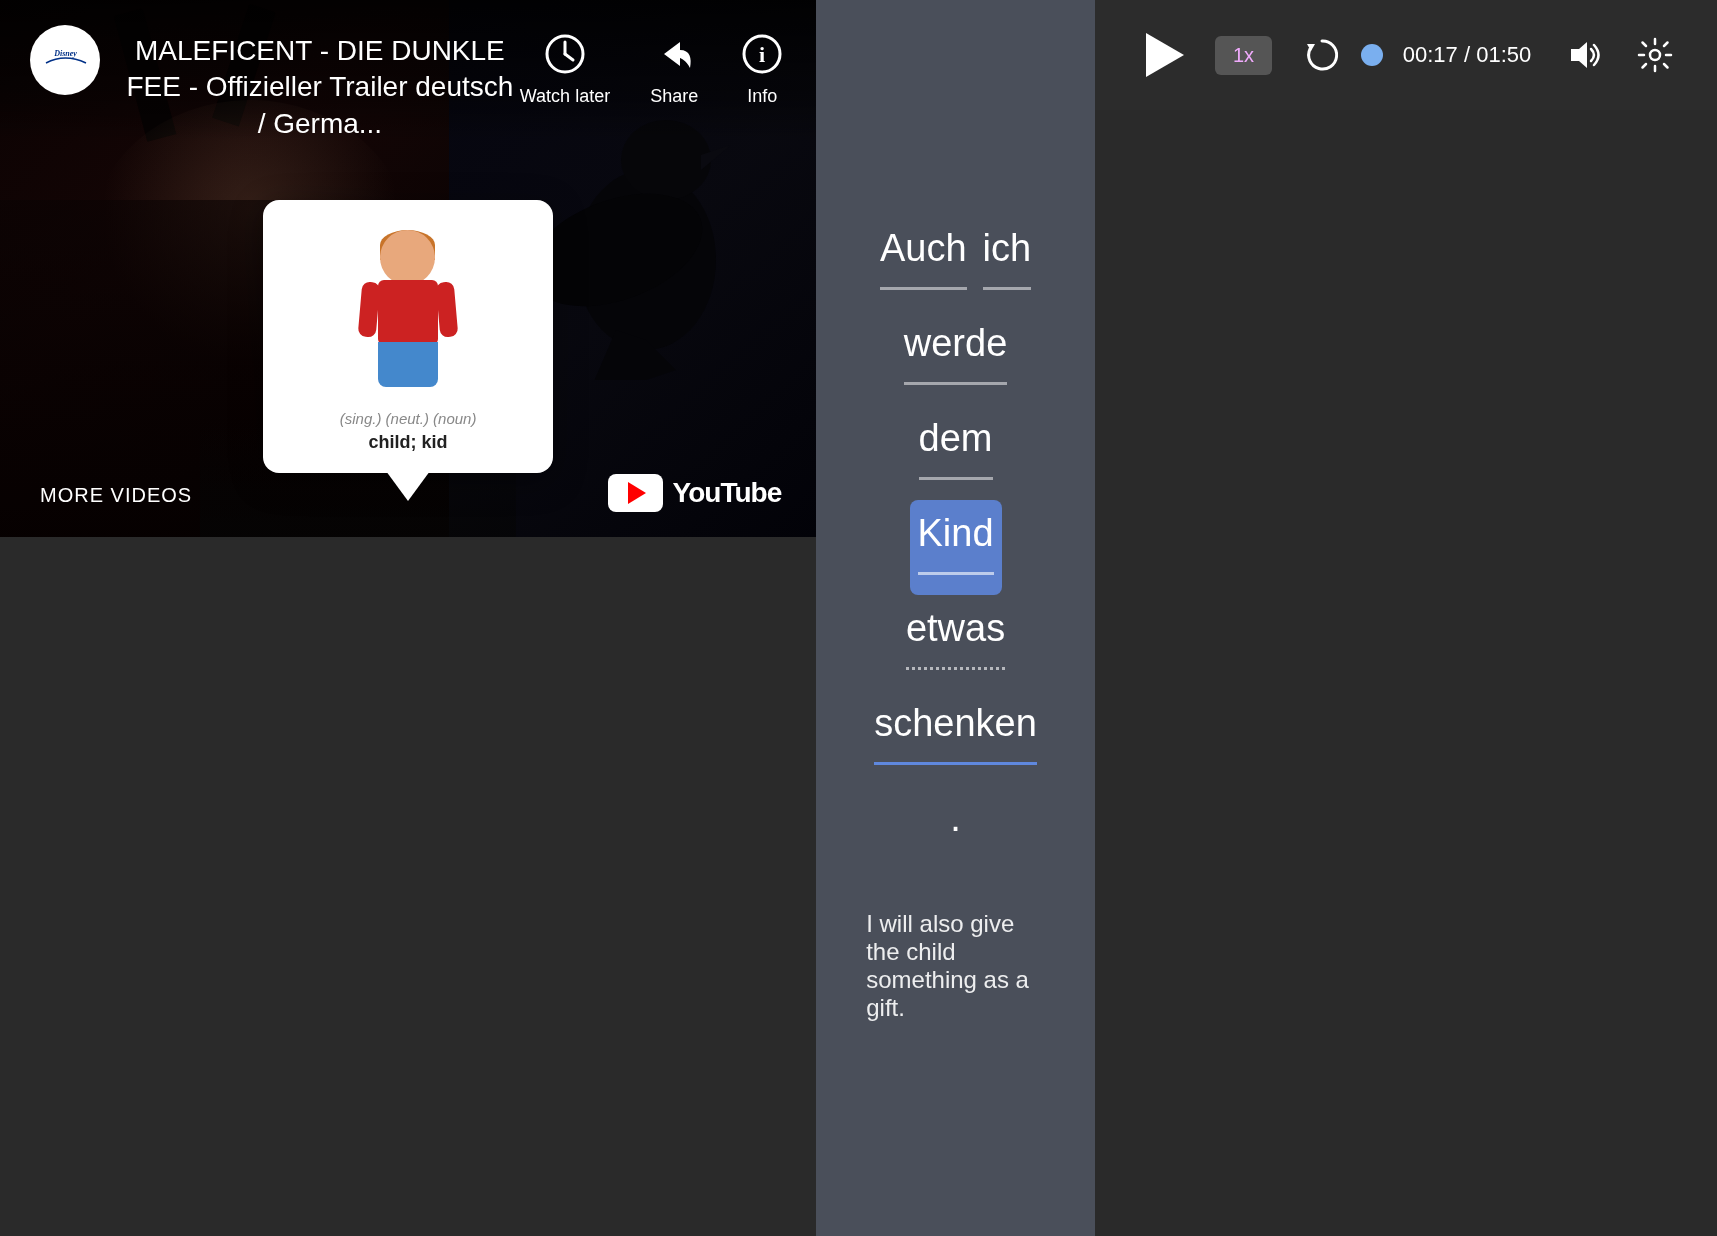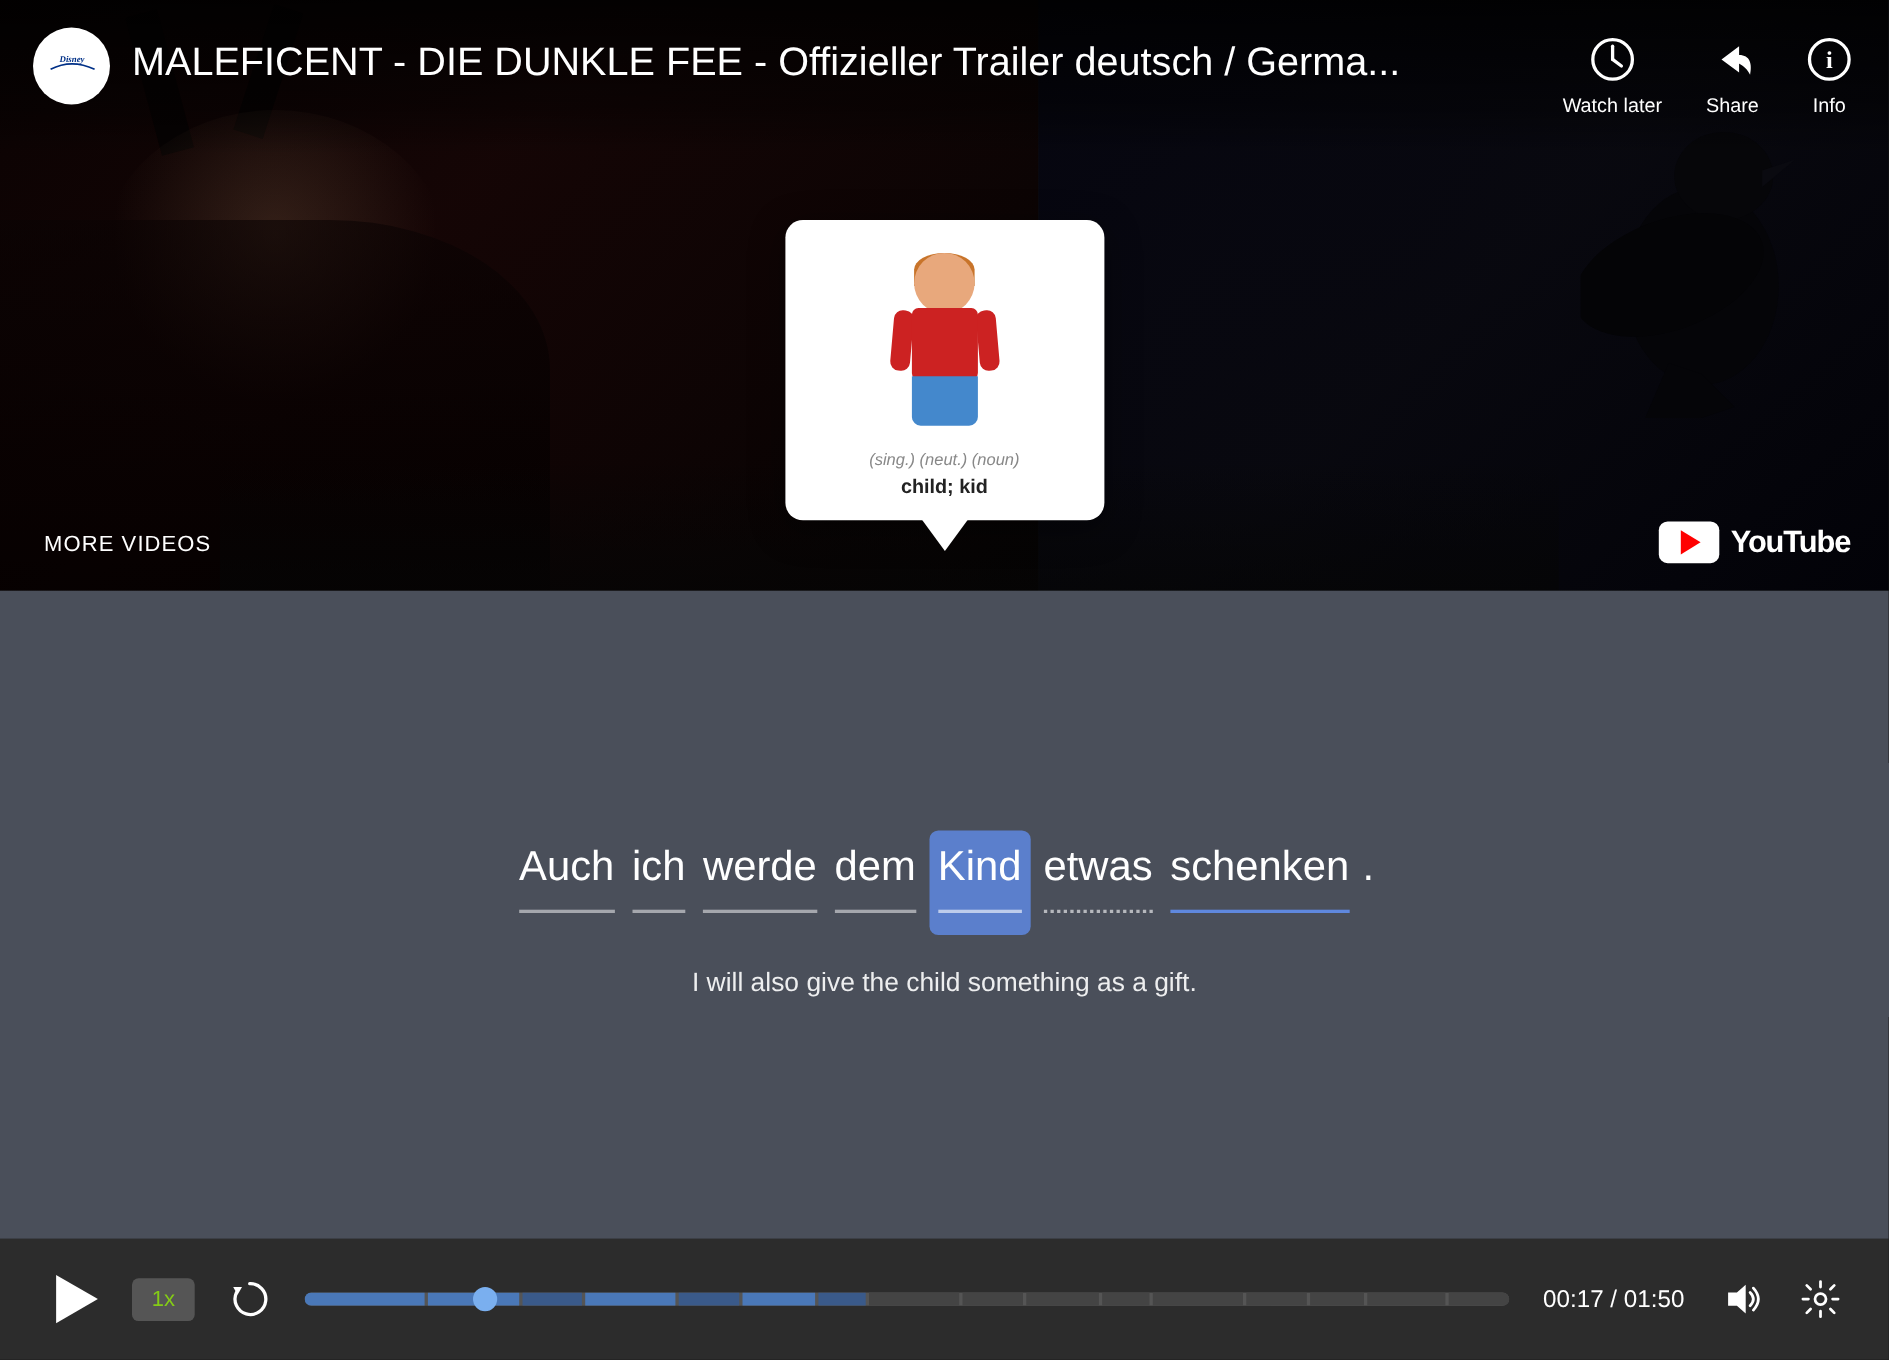--- a/index.html
+++ b/index.html
@@ -9,21 +9,21 @@
       background: #1a1a1a;
       font-family: 'Arial', sans-serif;
       overflow: hidden;
     }
 
     
     .main-wrapper {
       width: 1717px;
       height: 1236px;
       display: flex;
-      flex-direction: column;
+      flex-direction: row;
       background: #2a2a2a;
     }
 
     
     .video-section {
       position: relative;
       width: 100%;
       height: 537px;
       background: #000;
       overflow: hidden;
@@ -67,25 +67,26 @@
       background: white;
       display: flex;
       align-items: center;
       justify-content: center;
       flex-shrink: 0;
       margin-right: 20px;
     }
 
     .video-title {
       color: white;
-      font-size: 36px;
+      font-size: 28px;
       font-weight: 500;
       flex: 1;
       line-height: 1.3;
       padding-top: 8px;
+      text-align: center;
     }
 
     .top-bar-actions {
       display: flex;
       gap: 40px;
       align-items: flex-start;
       padding-top: 5px;
     }
 
     .action-btn {
@@ -398,21 +399,21 @@
       height: 0;
       border-top: 22px solid transparent;
       border-bottom: 22px solid transparent;
       border-left: 38px solid white;
       margin-left: 5px;
     }
 
     .speed-btn {
       background: #555;
       border: none;
-      color: #84cc16;
+      color: #f0abfc;
       font-size: 20px;
       padding: 8px 18px;
       border-radius: 6px;
       cursor: pointer;
       font-weight: 500;
     }
 
     .replay-btn {
       width: 50px;
       height: 50px;

